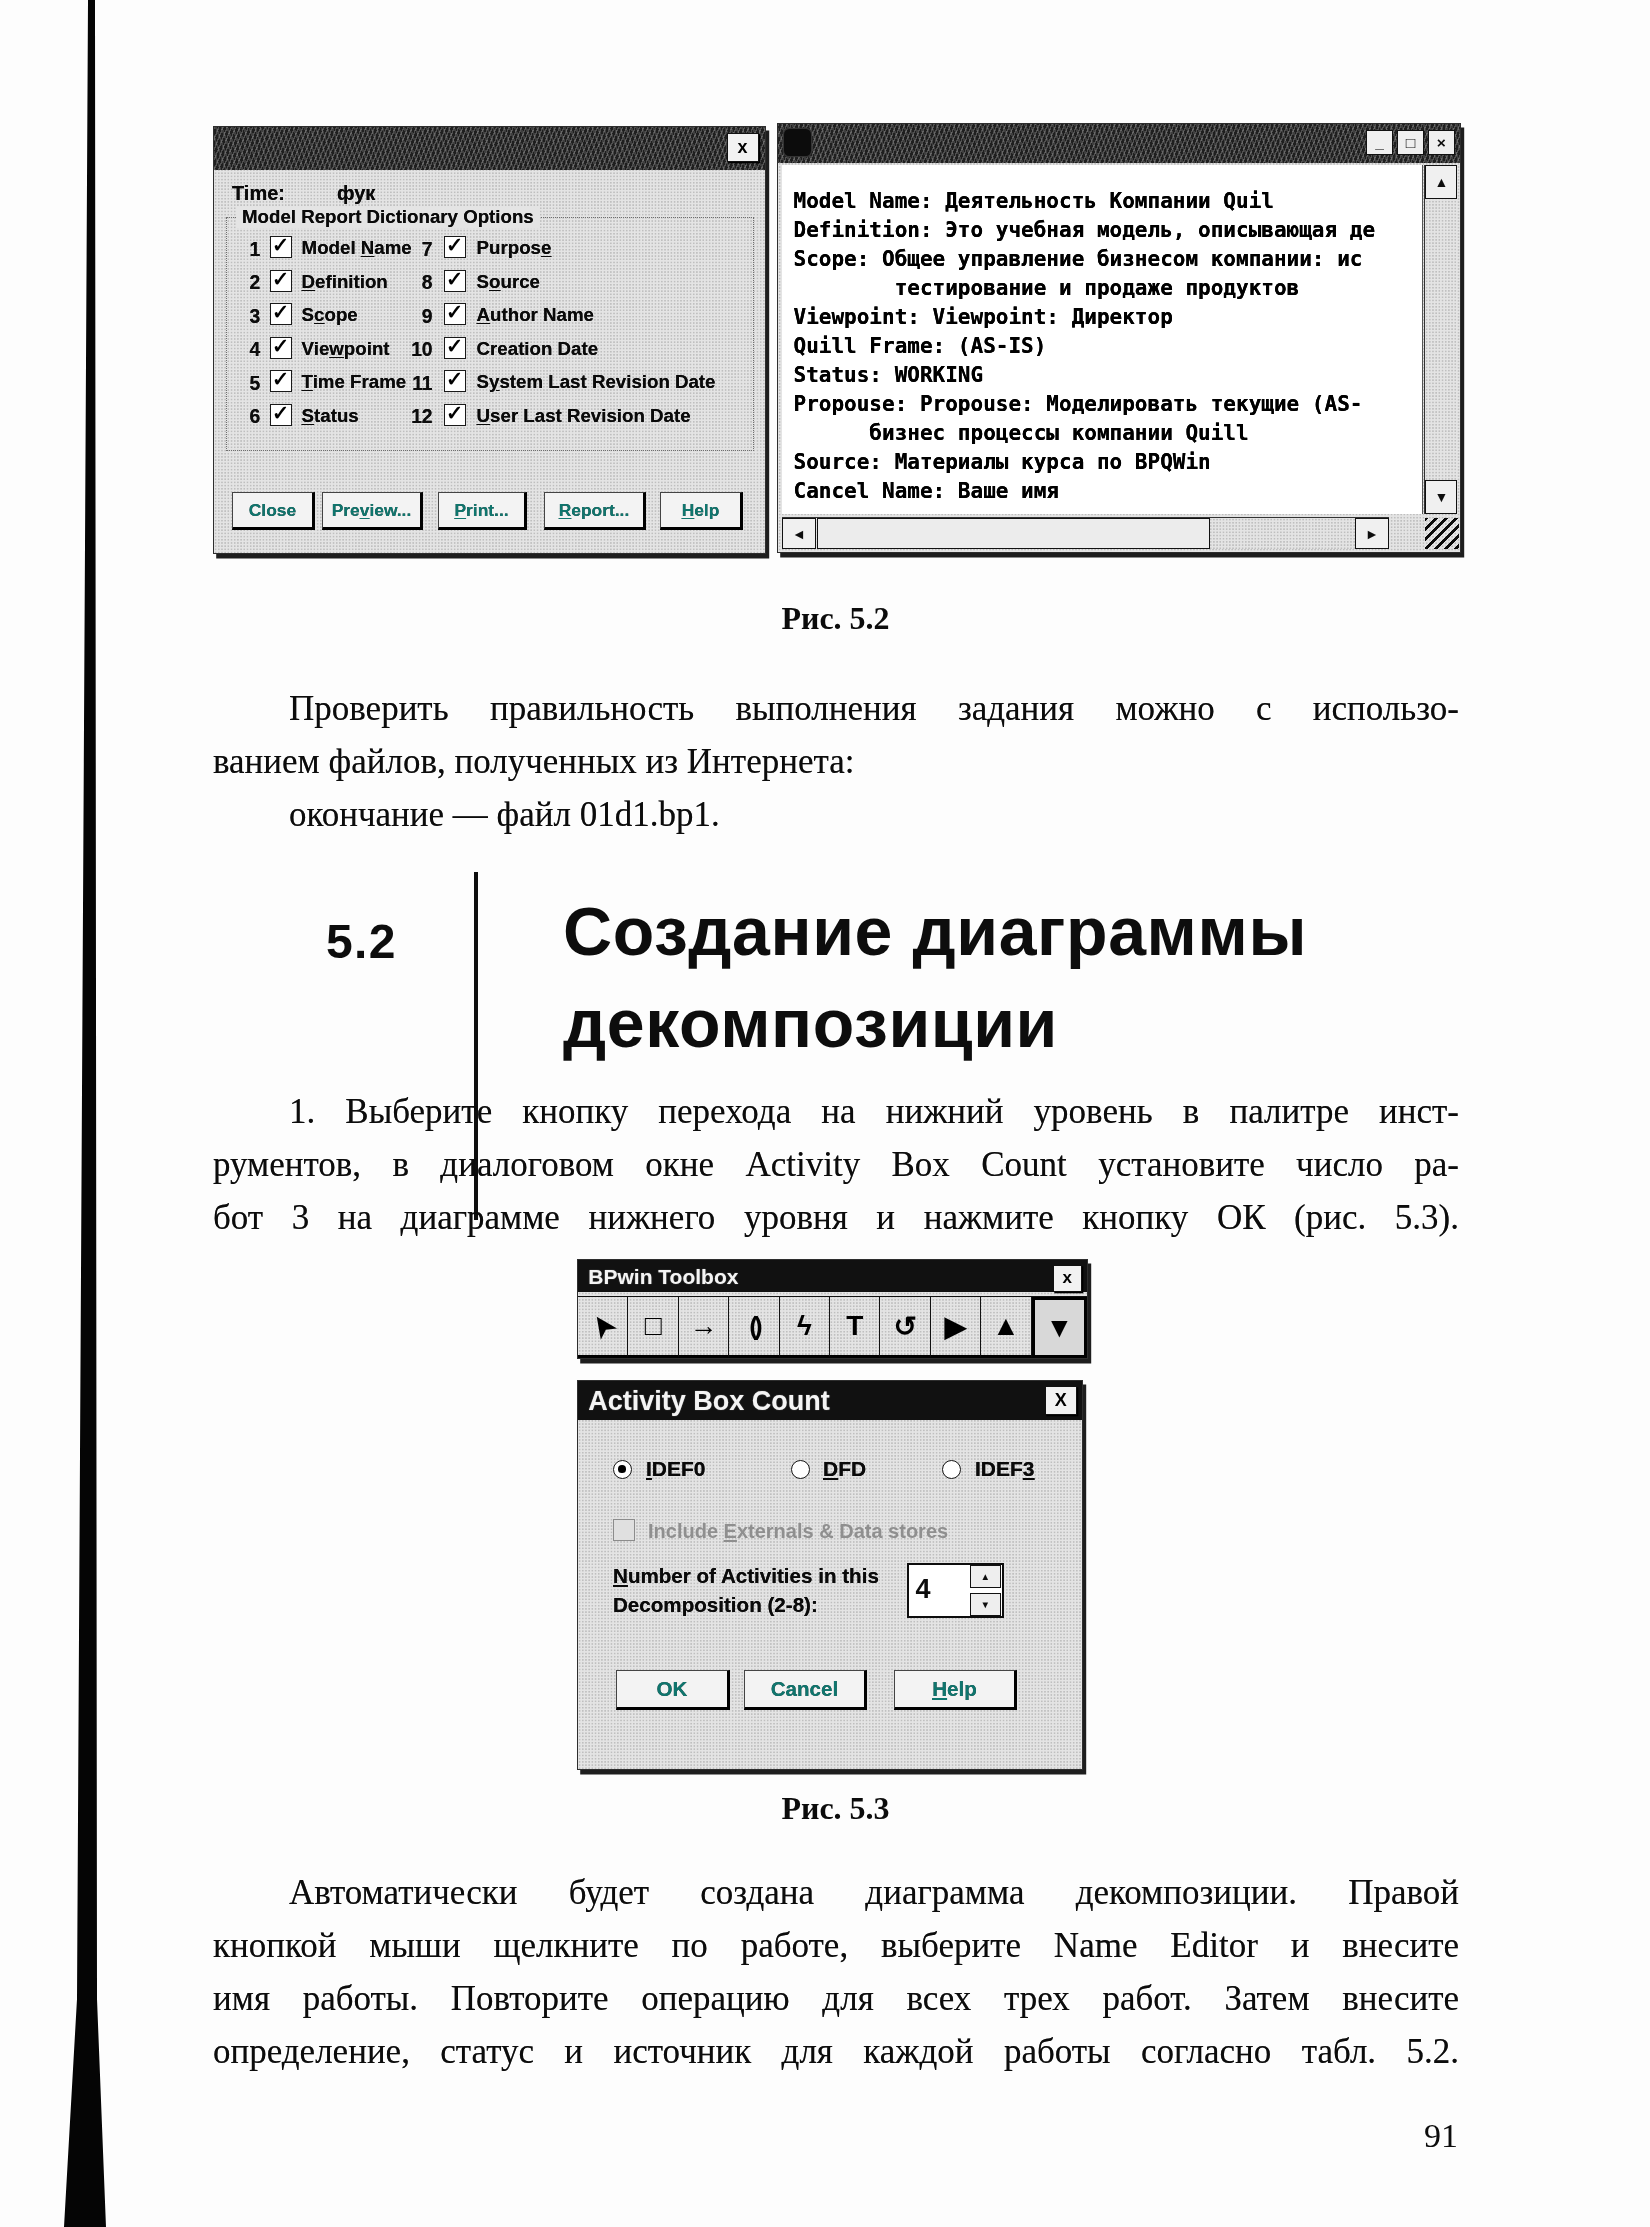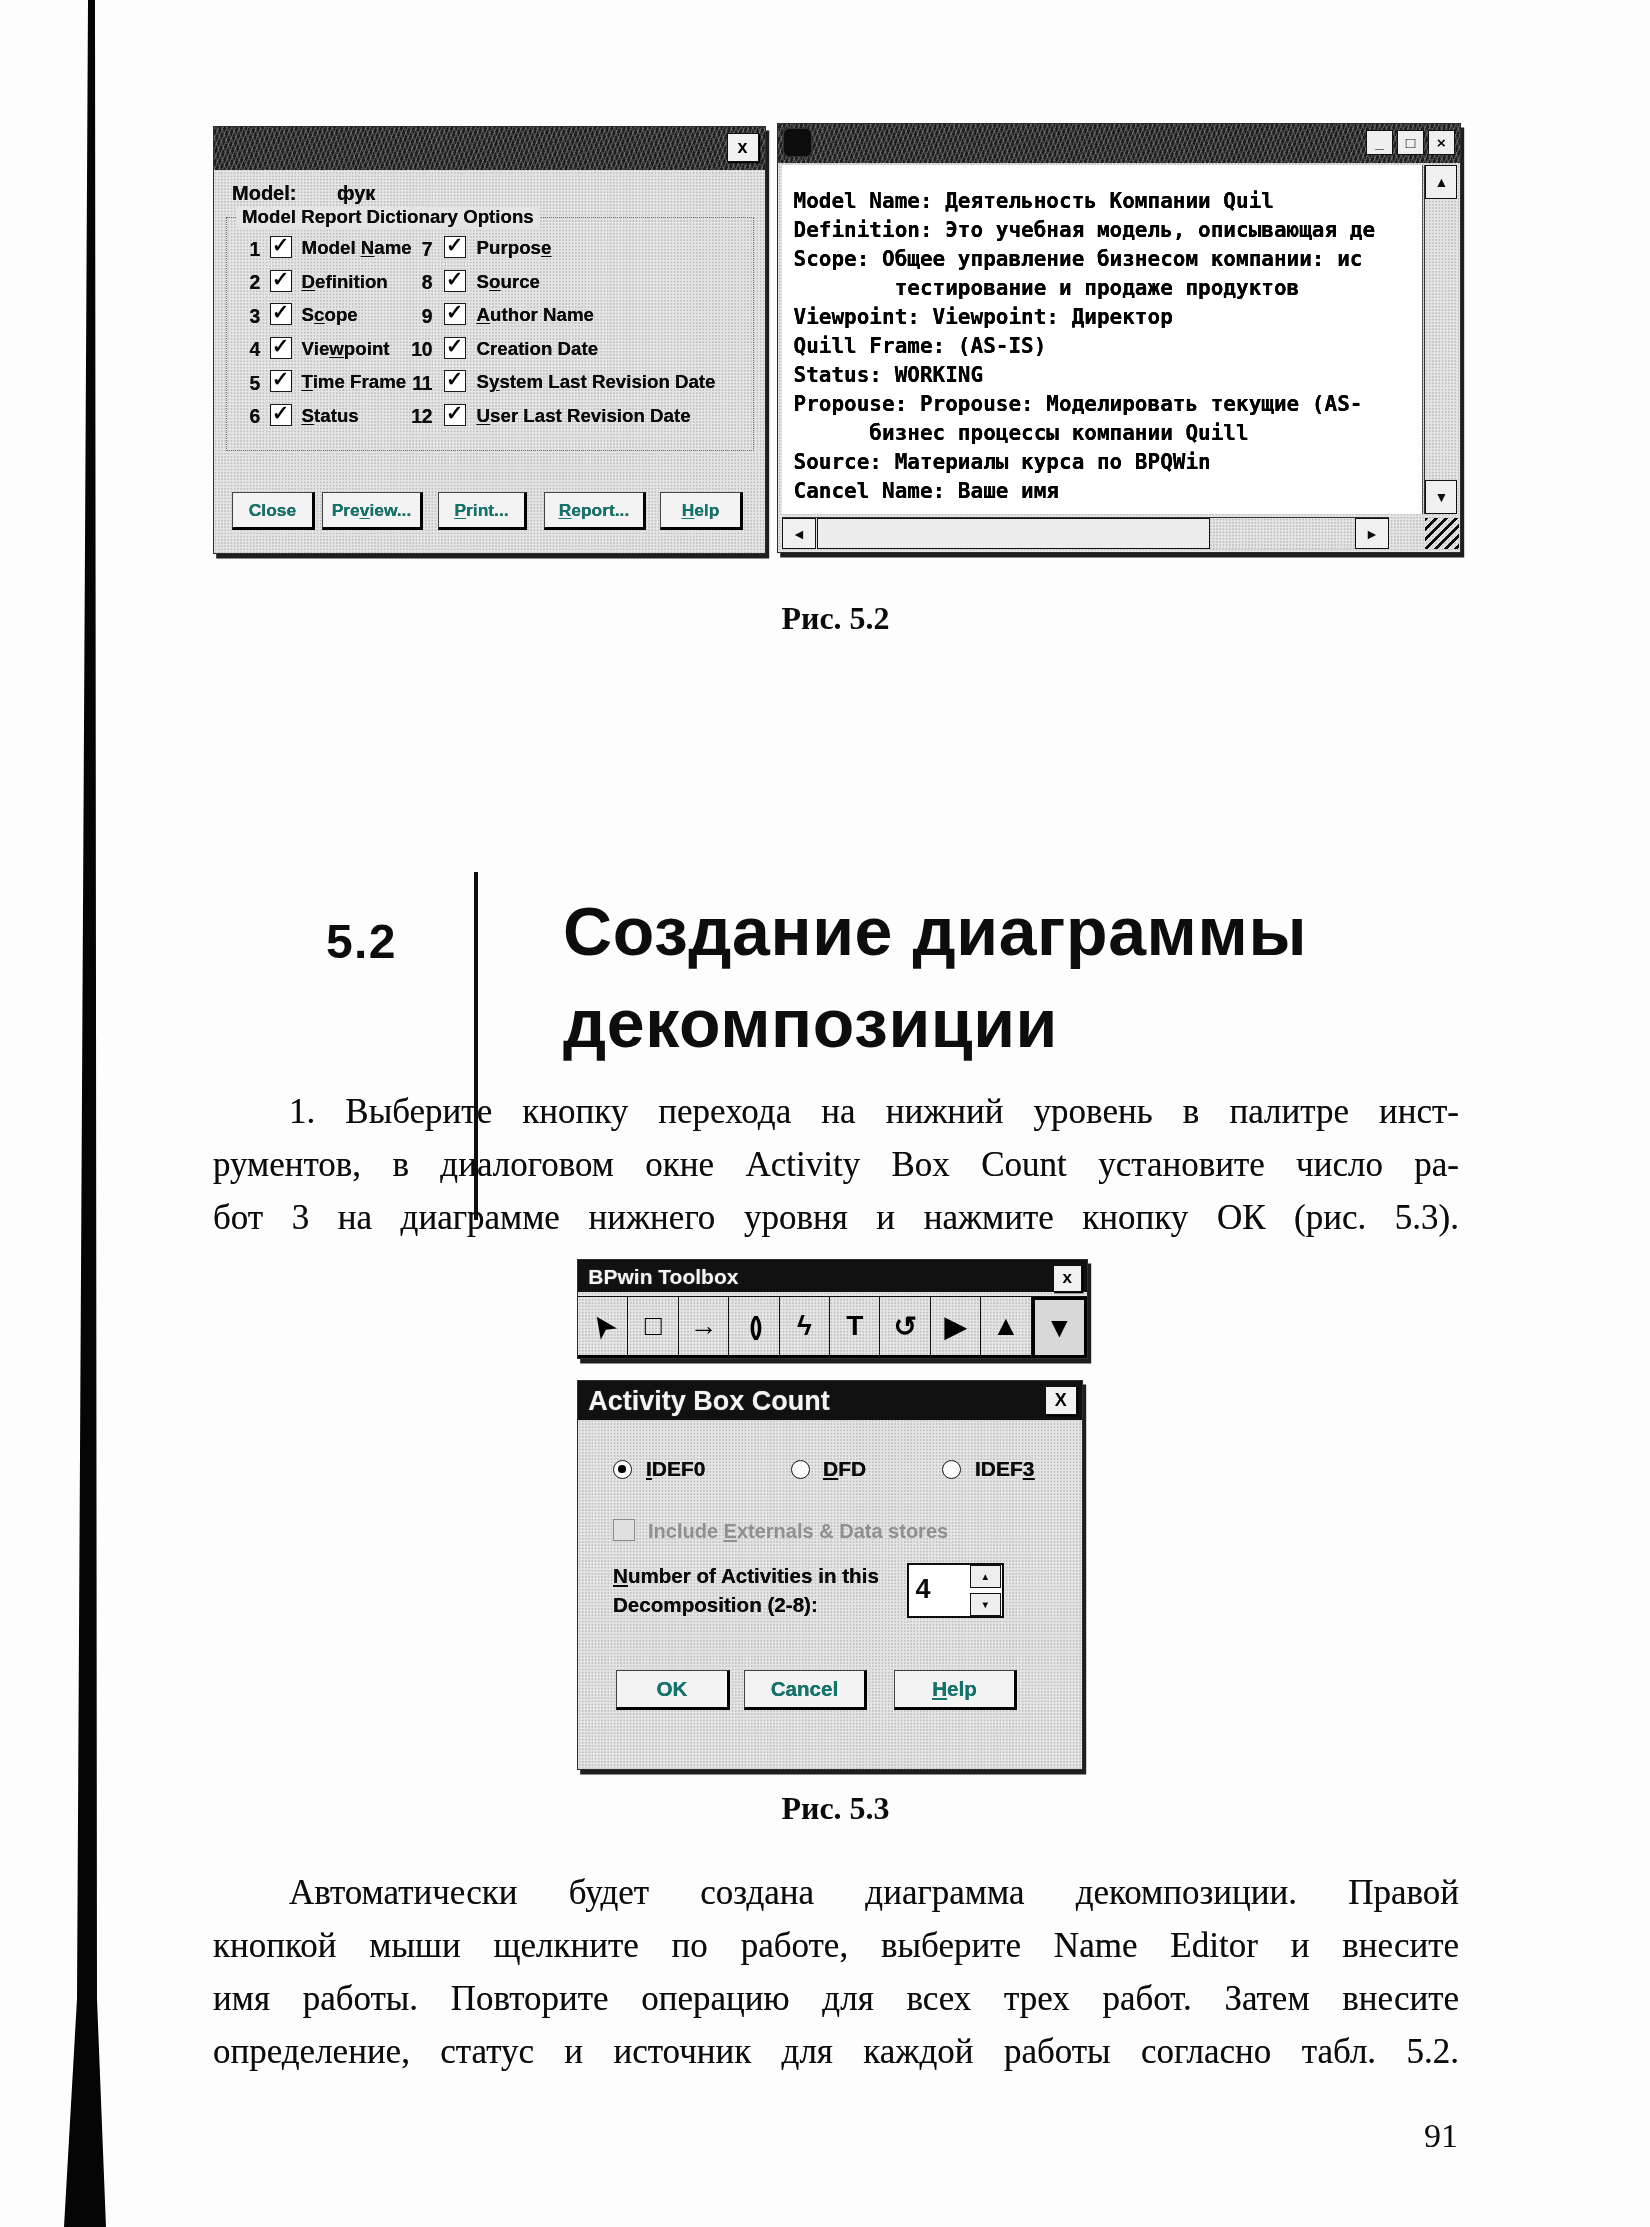--- a/index.html
+++ b/index.html
@@ -86,21 +86,21 @@
 </head>
 <body>
 
 <div id="page">
   <div id="spine"></div>
 
   <div id="model-report" class="win dither">
     <div id="mr-titlebar" class="tbar hatch">
       <span class="xbtn" style="right:6.4px;top:6.4px;width:30px;height:27px;font-size:18px;">x</span>
     </div>
-    <span class="dlabel" style="left:18px;top:55px;font-size:20px;">Model:</span>
+    <span class="dlabel" style="left:18px;top:55px;font-size:20px;">Time:</span>
     <span class="dlabel" style="left:123px;top:55px;font-size:20px;">фук</span>
 
     <div id="mr-group">
       <span id="mr-group-title" class="dlabel" style="position:absolute;">Model Report Dictionary Options</span>
 
       <span class="opt-num" style="left:2.6px;top:20.6px;">1</span>
       <span class="cb checked" style="left:43px;top:18px;"></span>
       <span class="dlabel" style="left:75px;top:19.3px;font-size:18.7px;">Model <u>N</u>ame</span>
 
       <span class="opt-num" style="left:2.6px;top:54px;">2</span>
@@ -184,20 +184,25 @@
     <div id="rw-hscroll" class="dither">
       <span class="hbtn" style="left:0;">◄</span>
       <span id="rw-hthumb"></span>
       <span class="hbtn" style="right:0;">►</span>
     </div>
     <div id="rw-grip"></div>
   </div>
 
   <div class="caption serif" style="top:600px;">Рис. 5.2</div>
 
+  <div class="para serif" style="top:682px;">
+    <span class="pline indent stretch">Проверить правильность выполнения задания можно с использо-</span>
+    <span class="pline">ванием файлов, полученных из Интернета:</span>
+    <span class="pline indent">окончание — файл 01d1.bp1.</span>
+  </div>
 
   <div id="sec-num">5.2</div>
   <div id="sec-rule"></div>
   <div id="sec-title">
     <span class="pline">Создание диаграммы</span>
     <span class="pline">декомпозиции</span>
   </div>
 
   <div class="para serif" style="top:1085px;">
     <span class="pline indent stretch">1. Выберите кнопку перехода на нижний уровень в палитре инст-</span>

